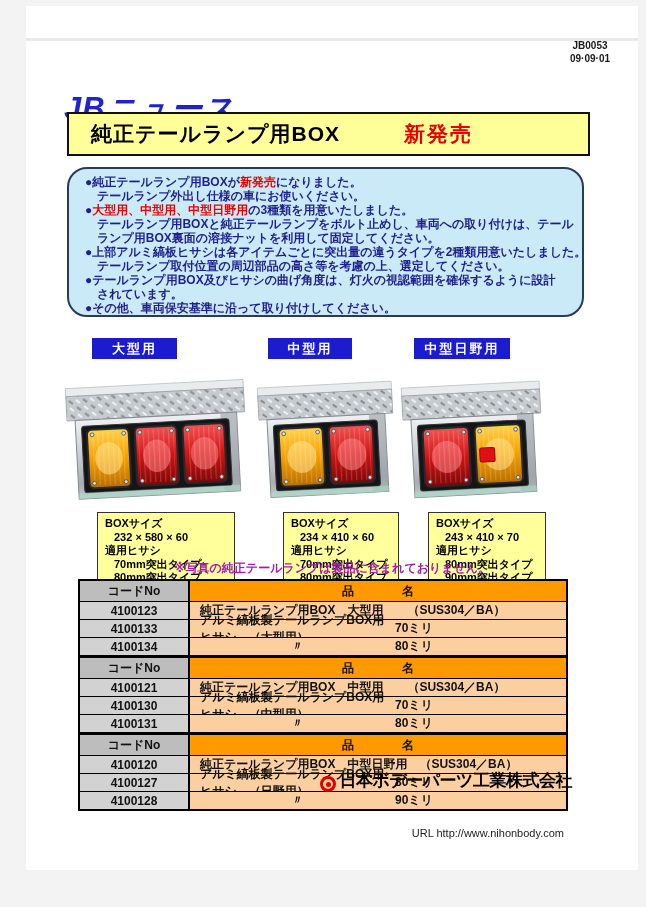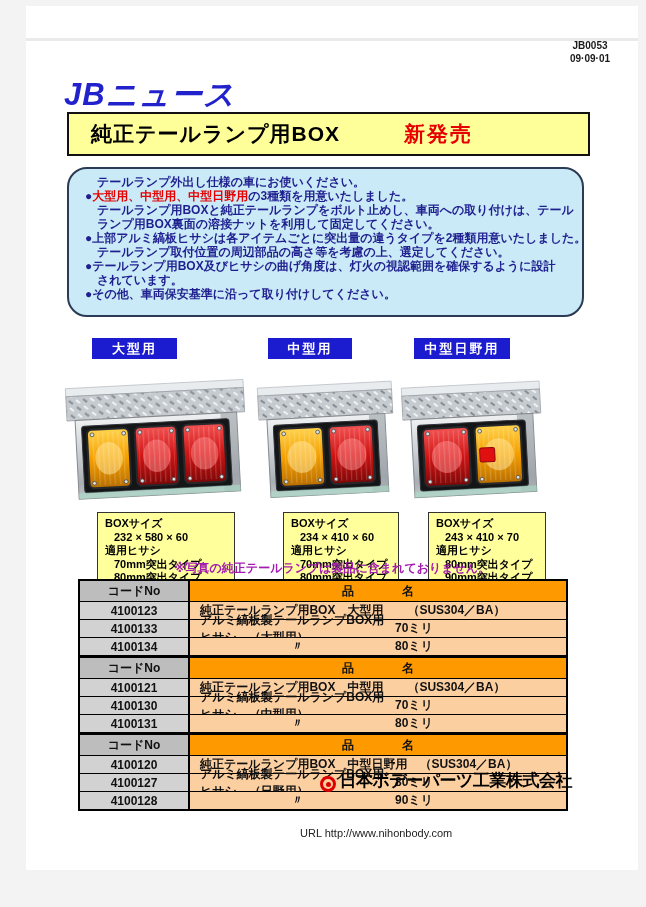--- a/index.html
+++ b/index.html
@@ -8,21 +8,21 @@
     font-family:"Liberation Sans","DejaVu Sans",sans-serif;
     -webkit-font-smoothing:antialiased;
   }
   .page{position:relative;width:646px;height:827px;}
   .sheet{position:absolute;left:26px;top:6px;width:612px;height:864px;background:#ffffff;}
   .topline{position:absolute;left:26px;top:38px;width:612px;height:3px;background:#eaeaea;}
 
   .doc-ref{position:absolute;left:548px;top:40px;width:84px;text-align:center;
     font-size:10px;line-height:12.5px;color:#1a1a1a;font-weight:bold;}
 
-  .jb-logo{position:absolute;left:64px;top:74px;font-size:31px;font-weight:900;
+  .jb-logo{position:absolute;left:64px;top:88px;font-size:31px;font-weight:900;
     font-style:italic;color:#2222cc;letter-spacing:1px;}
 
   .banner{position:absolute;left:67px;top:112px;width:519px;height:40px;
     background:#ffff99;border:2px solid #111;display:flex;align-items:center;}
   .banner-title{font-size:21px;font-weight:bold;color:#000;margin-left:22px;letter-spacing:1px;}
   .banner-new{font-size:21px;font-weight:bold;color:#e60000;margin-left:64px;letter-spacing:2px;}
 
   .intro-box{position:absolute;left:67px;top:167px;width:517px;height:150px;
     background:#c9eaf6;border:2.5px solid #2b3a55;border-radius:20px;
     padding:6px 6px 6px 16px;box-sizing:border-box;overflow:hidden;}
@@ -54,21 +54,21 @@
   .thead .tc.name{background:#ff9900;justify-content:center;padding-left:0;}
   .pn{display:inline-block;width:195px;}
   .pn.dit{text-align:center;}
 
   .footer-logo{position:absolute;left:300px;top:769px;width:272px;display:flex;
     justify-content:flex-end;align-items:flex-end;}
   .mark{width:16px;height:16px;border:3.5px solid #dd0000;border-radius:50%;
     display:flex;align-items:center;justify-content:center;margin-right:3px;box-sizing:border-box;flex:none;}
   .mark-dot{width:5px;height:5px;background:#dd0000;border-radius:50%;}
   .company{font-size:17px;font-weight:900;color:#000;letter-spacing:-0.5px;white-space:nowrap;}
-  .footer-url{position:absolute;left:300px;top:827px;width:264px;
+  .footer-url{position:absolute;left:300px;top:827px;width:264px;text-align:right;
     font-size:11px;color:#222;}
 </style>
 </head>
 <body>
 
 <div class="page">
   <div class="sheet"></div>
   <div class="topline"></div>
 
   <div class="doc-ref">
@@ -78,20 +78,21 @@
 
   <div class="jb-logo">JBニュース</div>
 
   <div class="banner">
     <span class="banner-title">純正テールランプ用BOX</span>
     <span class="banner-new">新発売</span>
   </div>
 
   <div class="intro-box">
     <div id="intro-lines">
+        <div class="iline"><span>●純正テールランプ用BOXが</span><span class="red">新発売</span><span>になりました。</span></div>
         <div class="iline ind"><span>テールランプ外出し仕様の車にお使いください。</span></div>
         <div class="iline"><span>●</span><span class="red">大型用、中型用、中型日野用</span><span>の3種類を用意いたしました。</span></div>
         <div class="iline ind"><span>テールランプ用BOXと純正テールランプをボルト止めし、車両への取り付けは、テール</span></div>
         <div class="iline ind"><span>ランプ用BOX裏面の溶接ナットを利用して固定してください。</span></div>
         <div class="iline"><span>●上部アルミ縞板ヒサシは各アイテムごとに突出量の違うタイプを2種類用意いたしました。</span></div>
         <div class="iline ind"><span>テールランプ取付位置の周辺部品の高さ等を考慮の上、選定してください。</span></div>
         <div class="iline"><span>●テールランプ用BOX及びヒサシの曲げ角度は、灯火の視認範囲を確保するように設計</span></div>
         <div class="iline ind"><span>されています。</span></div>
         <div class="iline"><span>●その他、車両保安基準に沿って取り付けしてください。</span></div>
       </div>

